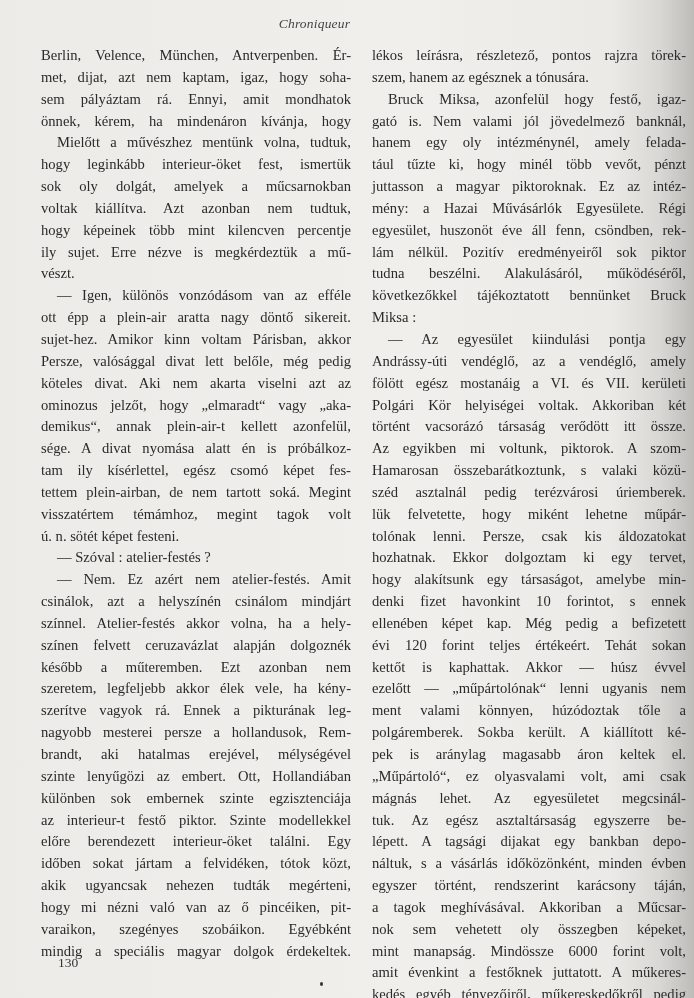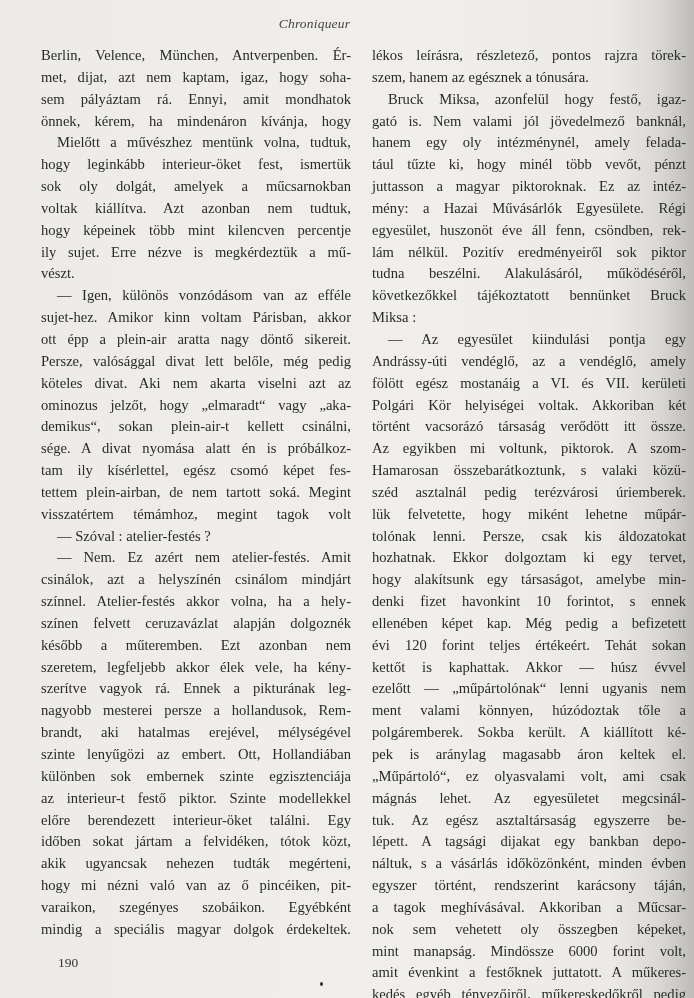--- a/index.html
+++ b/index.html
@@ -45,30 +45,31 @@
       <span class="line">sem pályáztam rá. Ennyi, amit mondhatok</span>
       <span class="line">önnek, kérem, ha mindenáron kívánja, hogy</span>
       <span class="line indent">Mielőtt a művészhez mentünk volna, tudtuk,</span>
       <span class="line">hogy leginkább interieur-öket fest, ismertük</span>
       <span class="line">sok oly dolgát, amelyek a műcsarnokban</span>
       <span class="line">voltak kiállítva. Azt azonban nem tudtuk,</span>
       <span class="line">hogy képeinek több mint kilencven percentje</span>
       <span class="line">ily sujet. Erre nézve is megkérdeztük a mű-</span>
       <span class="line last">vészt.</span>
       <span class="line indent">— Igen, különös vonzódásom van az efféle</span>
+      <span class="line">ott épp a plein-air aratta nagy döntő sikereit.</span>
       <span class="line">sujet-hez. Amikor kinn voltam Párisban, akkor</span>
-      <span class="line">ott épp a plein-air aratta nagy döntő sikereit.</span>
       <span class="line">Persze, valósággal divat lett belőle, még pedig</span>
       <span class="line">köteles divat. Aki nem akarta viselni azt az</span>
       <span class="line">ominozus jelzőt, hogy „elmaradt“ vagy „aka-</span>
-      <span class="line">demikus“, sokan plein-air-t kellett csinálni,</span>
+      <span class="line">demikus“, annak plein-air-t kellett azonfelül,</span>
       <span class="line">sége. A divat nyomása alatt én is próbálkoz-</span>
       <span class="line">tam ily kísérlettel, egész csomó képet fes-</span>
       <span class="line">tettem plein-airban, de nem tartott soká. Megint</span>
       <span class="line">visszatértem témámhoz, megint tagok volt</span>
+      <span class="line last">ú. n. sötét képet festeni.</span>
       <span class="line last indent">— Szóval : atelier-festés ?</span>
       <span class="line indent">— Nem. Ez azért nem atelier-festés. Amit</span>
       <span class="line">csinálok, azt a helyszínén csinálom mindjárt</span>
       <span class="line">színnel. Atelier-festés akkor volna, ha a hely-</span>
       <span class="line">színen felvett ceruzavázlat alapján dolgoznék</span>
       <span class="line">később a műteremben. Ezt azonban nem</span>
       <span class="line">szeretem, legfeljebb akkor élek vele, ha kény-</span>
       <span class="line">szerítve vagyok rá. Ennek a pikturának leg-</span>
       <span class="line">nagyobb mesterei persze a hollandusok, Rem-</span>
       <span class="line">brandt, aki hatalmas erejével, mélységével</span>
@@ -121,15 +122,15 @@
       <span class="line">tuk. Az egész asztaltársaság egyszerre be-</span>
       <span class="line">lépett. A tagsági dijakat egy bankban depo-</span>
       <span class="line">náltuk, s a vásárlás időközönként, minden évben</span>
       <span class="line">egyszer történt, rendszerint karácsony táján,</span>
       <span class="line">a tagok meghívásával. Akkoriban a Műcsar-</span>
       <span class="line">nok sem vehetett oly összegben képeket,</span>
       <span class="line">mint manapság. Mindössze 6000 forint volt,</span>
       <span class="line">amit évenkint a festőknek juttatott. A műkeres-</span>
       <span class="line">kedés egyéb tényezőiről, műkereskedőkről pedig</span>
     </div>
-  <div class="folio">190</div>
+  <div class="folio">130</div>
   <div class="speck" style="left:320px; top:982px;"></div>
 </div>
 
 </body></html>

